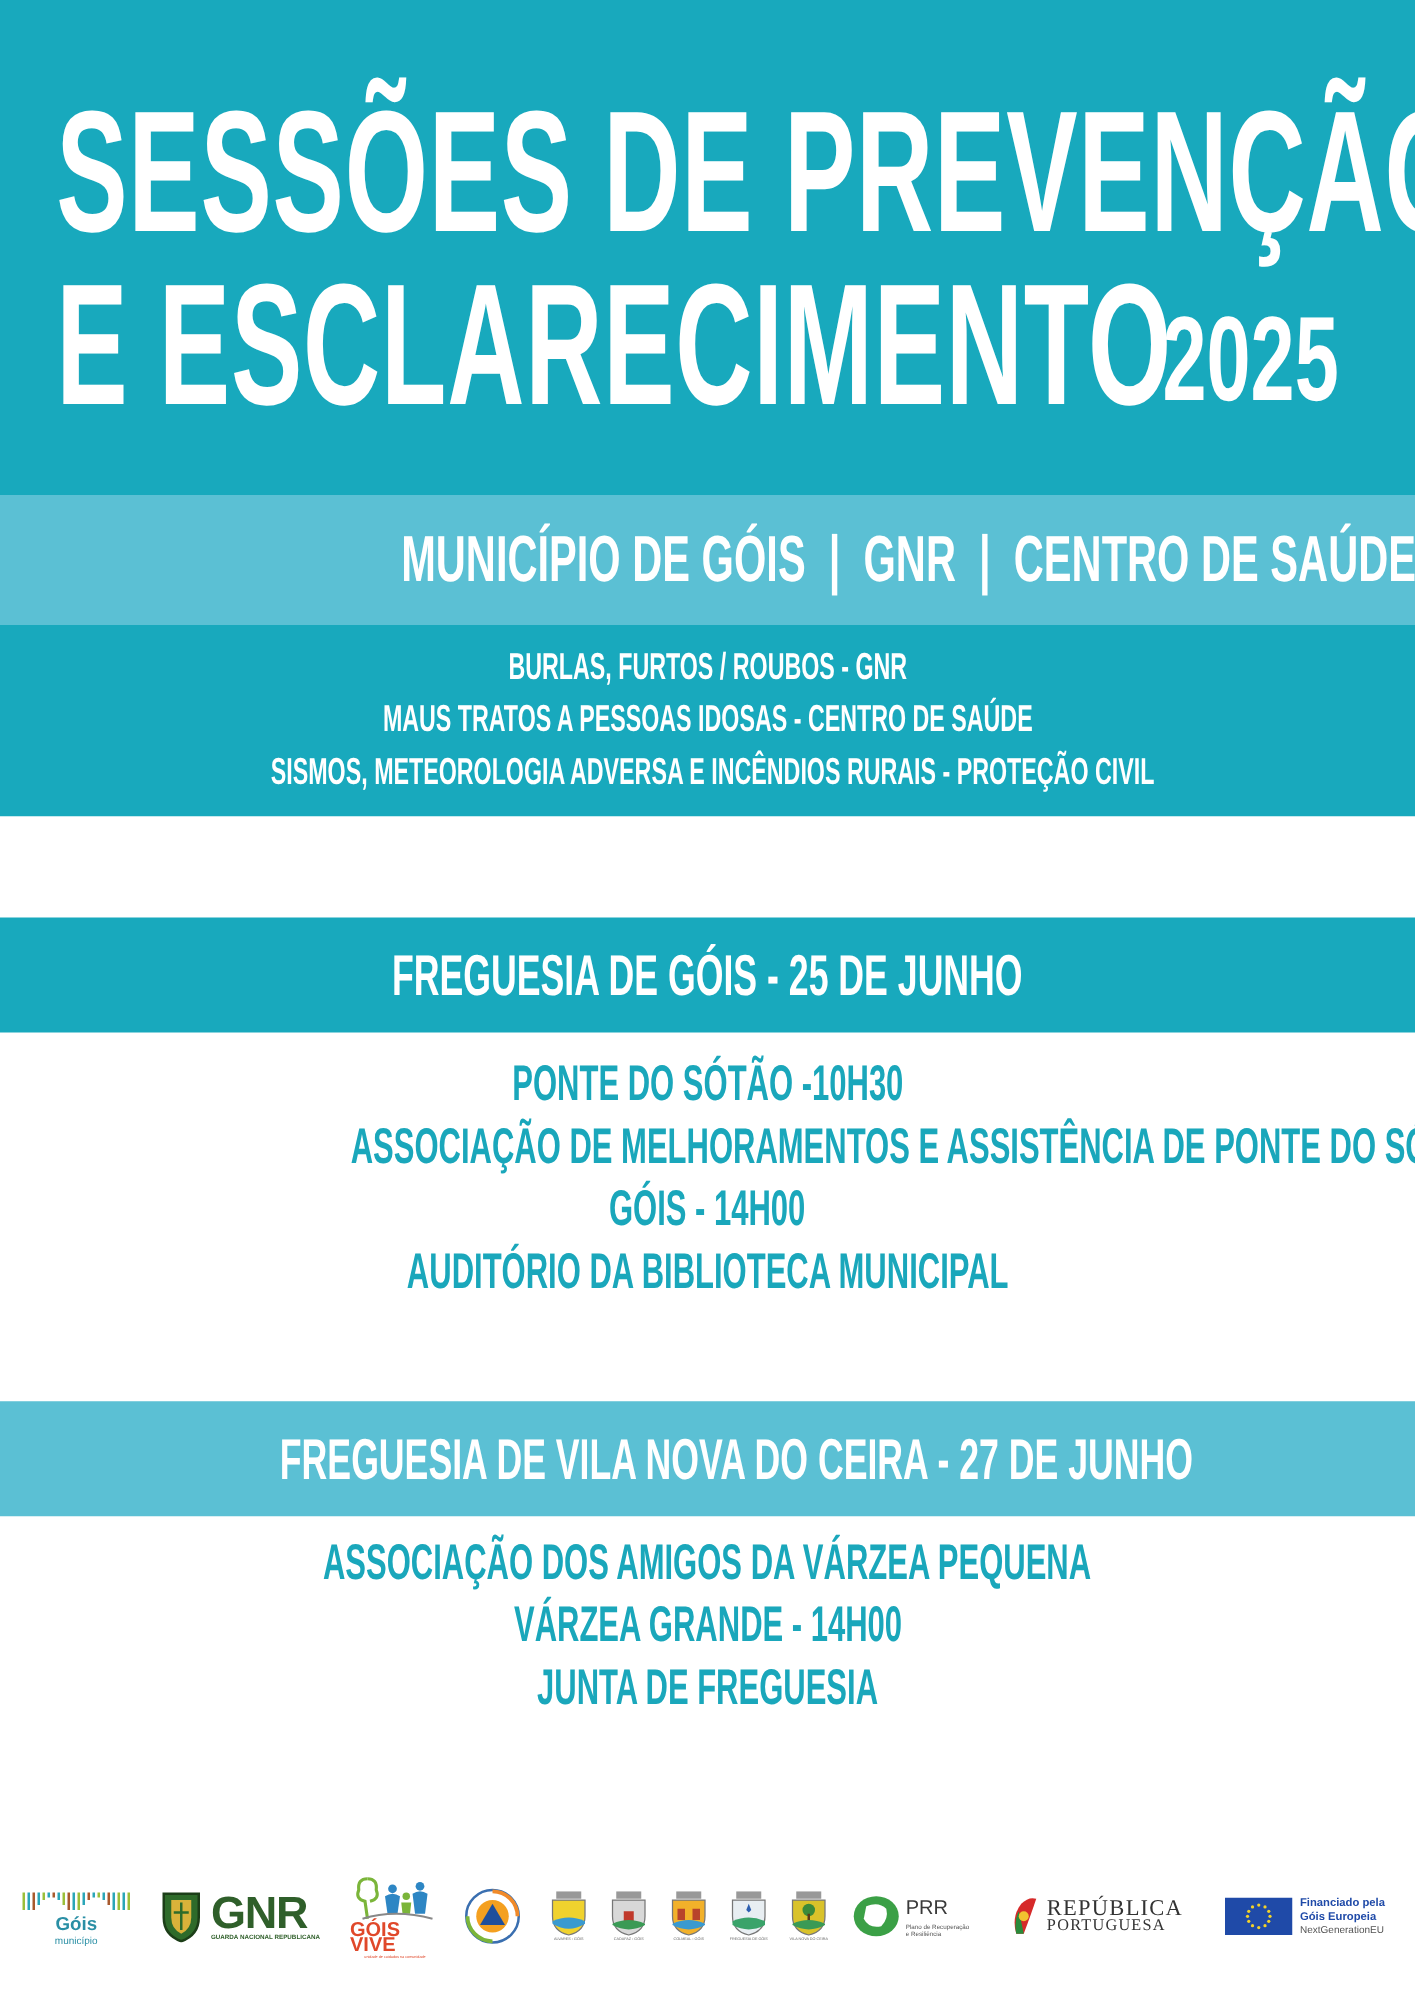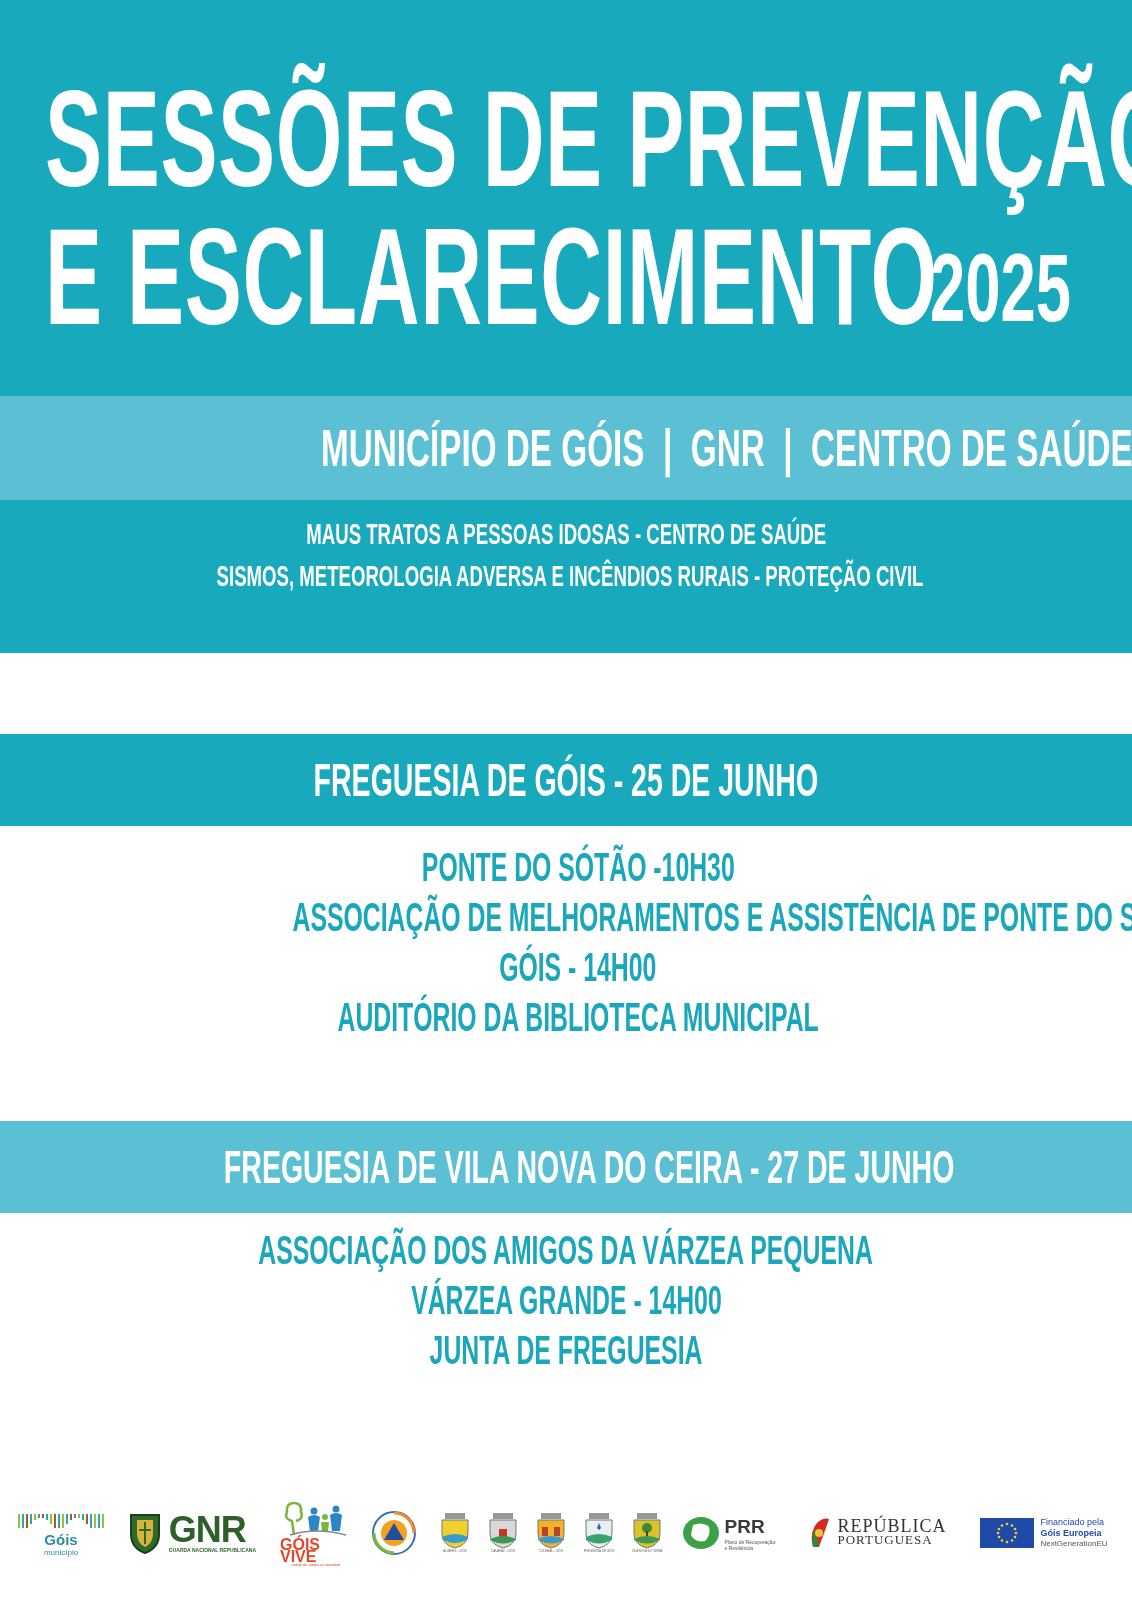--- a/index.html
+++ b/index.html
@@ -45,32 +45,35 @@
   <div id="year">2025</div>
 </div>
 
 <div class="band light orgs line">
   <span class="cond white" style="white-space:pre;">MUNICÍPIO DE GÓIS  |  GNR  |  CENTRO DE SAÚDE  |  PROTEÇÃO CIVIL</span>
 </div>
 
 <div class="band dark topics">
   <div style="padding-top:13px;">
     <div class="line topic-line white" style="position:relative;">
+      <span class="cond">BURLAS, FURTOS / ROUBOS - GNR</span>
+    </div>
+    <div class="line topic-line white" style="position:relative;">
       <span class="cond">MAUS TRATOS A PESSOAS IDOSAS - CENTRO DE SAÚDE</span>
     </div>
     <div class="line topic-line white" style="position:relative;">
       <span class="cond">SISMOS, METEOROLOGIA ADVERSA E INCÊNDIOS RURAIS - PROTEÇÃO CIVIL</span>
     </div>
   </div>
 </div>
 
 <div class="band dark sec-head line" style="top:734px;">
   <span class="cond white">FREGUESIA DE GÓIS - 25 DE JUNHO</span>
 </div>
-<div class="venue" style="position:absolute;left:12px;top:842px;width:1121px;">
+<div class="venue" style="position:absolute;left:0;top:842px;width:1121px;">
   <div class="line teal" style="position:relative;"><span class="cond">PONTE DO SÓTÃO -10H30</span></div>
   <div class="line teal" style="position:relative;"><span class="cond">ASSOCIAÇÃO DE MELHORAMENTOS E ASSISTÊNCIA DE PONTE DO SÓTÃO</span></div>
   <div class="line teal" style="position:relative;"><span class="cond">GÓIS - 14H00</span></div>
   <div class="line teal" style="position:relative;"><span class="cond">AUDITÓRIO DA BIBLIOTECA MUNICIPAL</span></div>
 </div>
 
 <div class="band light sec-head line" style="top:1121px;">
   <span class="cond white">FREGUESIA DE VILA NOVA DO CEIRA - 27 DE JUNHO</span>
 </div>
 <div class="venue" style="position:absolute;left:0;top:1225px;width:1132px;">
@@ -197,21 +200,21 @@
       </svg>
     <div style="font-size:3px;color:#666;white-space:nowrap;">VILA NOVA DO CEIRA</div>
   </div>
 
   <div class="logo" style="left:672px;width:112px;">
     <svg width="40" height="36" viewBox="0 0 40 36">
       <ellipse cx="20" cy="18" rx="18" ry="16" fill="#3ba046"></ellipse>
       <path d="M12 10 Q22 6 28 12 Q30 20 24 26 Q14 28 10 20 Z" fill="#fff"></path>
     </svg>
     <div style="display:flex;flex-direction:column;margin-left:4px;">
-      <div style="color:#3a3a3a;font-weight:bold;font-size:19px;line-height:24px;">PRR</div>
+      <div style="color:#3a3a3a;font-weight:normal;font-size:16px;line-height:24px;">PRR</div>
       <div style="color:#555;font-size:5px;line-height:6px;white-space:nowrap;">Plano de Recuperação</div>
       <div style="color:#555;font-size:5px;line-height:6px;white-space:nowrap;">e Resiliência</div>
     </div>
   </div>
 
   <div class="logo" style="left:808px;width:140px;">
     <svg width="22" height="32" viewBox="0 0 22 32">
       <path d="M4 30 Q0 16 8 6 Q14 0 20 2 Q16 14 10 30 Z" fill="#d62a2a"></path>
       <path d="M4 30 Q2 20 6 12 Q8 20 10 30 Z" fill="#2a8a3a"></path>
       <circle cx="10" cy="16" r="4" fill="#f2c230"></circle>
@@ -234,18 +237,18 @@
           <circle cx="32" cy="22.5" r="1.3"></circle>
         <circle cx="27" cy="24" r="1.3"></circle>
           <circle cx="22" cy="22.5" r="1.3"></circle>
           <circle cx="19" cy="19" r="1.3"></circle>
         <circle cx="18" cy="15" r="1.3"></circle>
           <circle cx="19" cy="11" r="1.3"></circle>
           <circle cx="22" cy="7.5" r="1.3"></circle>
       </g>
     </svg>
     <div style="display:flex;flex-direction:column;margin-left:6px;">
-      <div style="color:#1f4aa8;font-weight:normal;font-size:9px;line-height:11px;white-space:nowrap;">Financiado pela</div>
+      <div style="color:#1f4aa8;font-weight:bold;font-size:9px;line-height:11px;white-space:nowrap;">Financiado pela</div>
       <div style="color:#1f4aa8;font-weight:bold;font-size:9px;line-height:11px;white-space:nowrap;">Góis Europeia</div>
       <div style="color:#555;font-size:8px;line-height:10px;white-space:nowrap;">NextGenerationEU</div>
     </div>
   </div>
 </div>
 
 </body></html>

